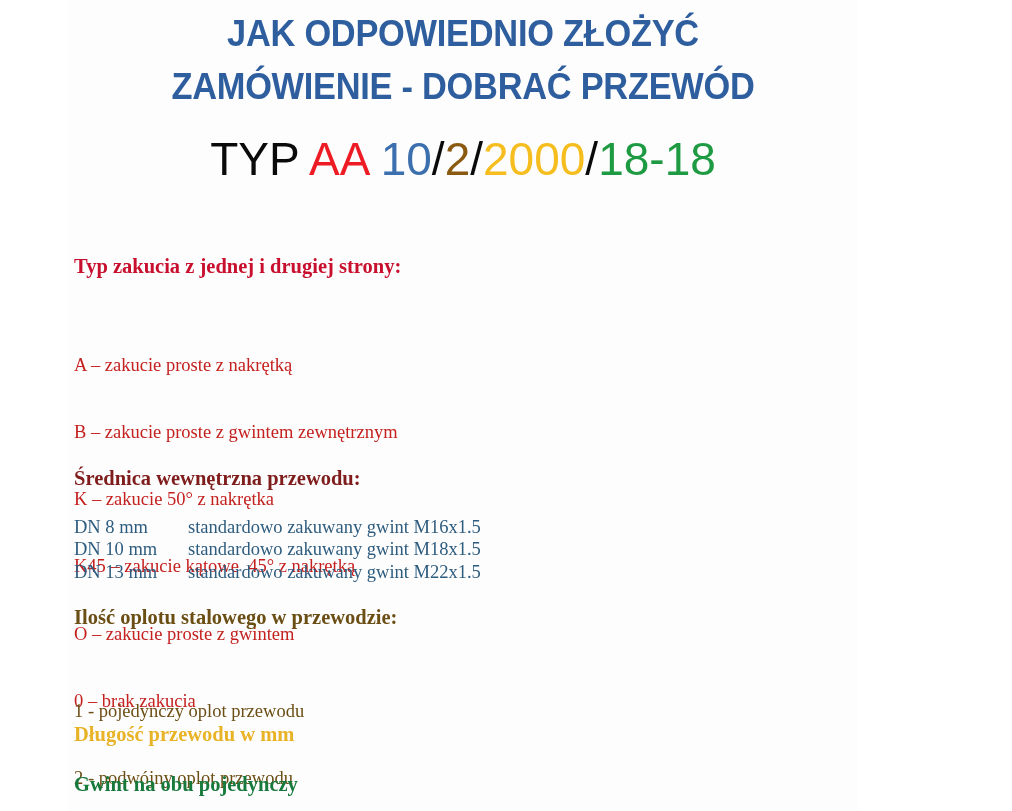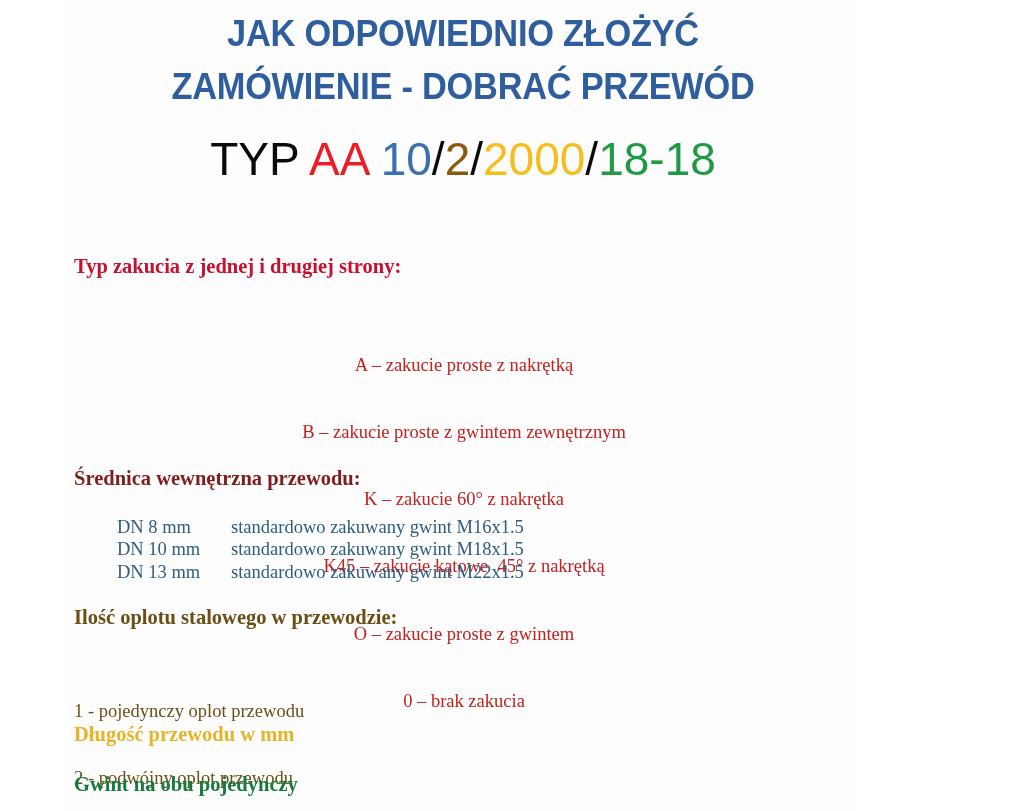--- a/index.html
+++ b/index.html
@@ -92,41 +92,41 @@
     margin: 0;
     padding: 0;
     list-style: none;
     font-family: "Liberation Serif", serif;
     font-size: 18.5px;
     line-height: 22.4px;
     white-space: pre;
   }
   .sec-list li { white-space: pre; }
 
-  .two-col { display: table; border-collapse: collapse; margin-left: 43px; }
+  .two-col { display: table; border-collapse: collapse; }
   .two-col li { display: table-row; }
   .two-col li > span { display: table-cell; white-space: pre; }
   .two-col .col-a { padding-right: 0; width: 114px; }
 
   
   .sec-red   .sec-head { color: #C8102E; }
   .sec-red   .sec-list { color: #C4201E; }
 
   .sec-blue  .sec-head { color: #7f1d1d; }
   .sec-blue  .sec-list { color: #2E5C7E; }
 
   .sec-brown .sec-head { color: #6B4E14; }
   .sec-brown .sec-list { color: #6B4E14; }
 
   .sec-yellow .sec-head { color: #E8B326; }
   .sec-green  .sec-head { color: #177A3C; }
 
   
   .pos-red     { top: 255px; }
-  .pos-red-list{ top: 309px; text-align: center; }
+  .pos-red-list{ top: 309px; }
   .pos-blue    { top: 467px; }
   .pos-blue-list { top: 516px; }
   .pos-brown   { top: 606px; }
   .pos-brown-list { top: 655px; }
   .pos-yellow  { top: 723px; }
   .pos-green   { top: 773px; }
 </style>
 </head>
 <body>
 
@@ -143,21 +143,21 @@
     <span class="c-typ">TYP</span><span class="c-typ"> </span><span class="c-aa">AA</span><span class="c-typ"> </span><span class="c-dn">10</span><span class="c-sl">/</span><span class="c-br">2</span><span class="c-sl">/</span><span class="c-len">2000</span><span class="c-sl">/</span><span class="c-grn">18-18</span>
   </div>
 
   <div class="section sec-red pos-red">
     <div class="sec-head">Typ zakucia z jednej i drugiej strony:</div>
   </div>
   <div class="section sec-red pos-red-list">
     <ul class="sec-list">
       <li>A – zakucie proste z nakrętką</li>
       <li>B – zakucie proste z gwintem zewnętrznym</li>
-      <li>K – zakucie 60° z nakrętka</li>
+      <li>K – zakucie 50° z nakrętka</li>
       <li>K45 – zakucie kątowe  45° z nakrętką</li>
       <li>O – zakucie proste z gwintem</li>
       <li>0 – brak zakucia</li>
     </ul>
   </div>
 
   <div class="section sec-blue pos-blue">
     <div class="sec-head">Średnica wewnętrzna przewodu:</div>
   </div>
   <div class="section sec-blue pos-blue-list">

